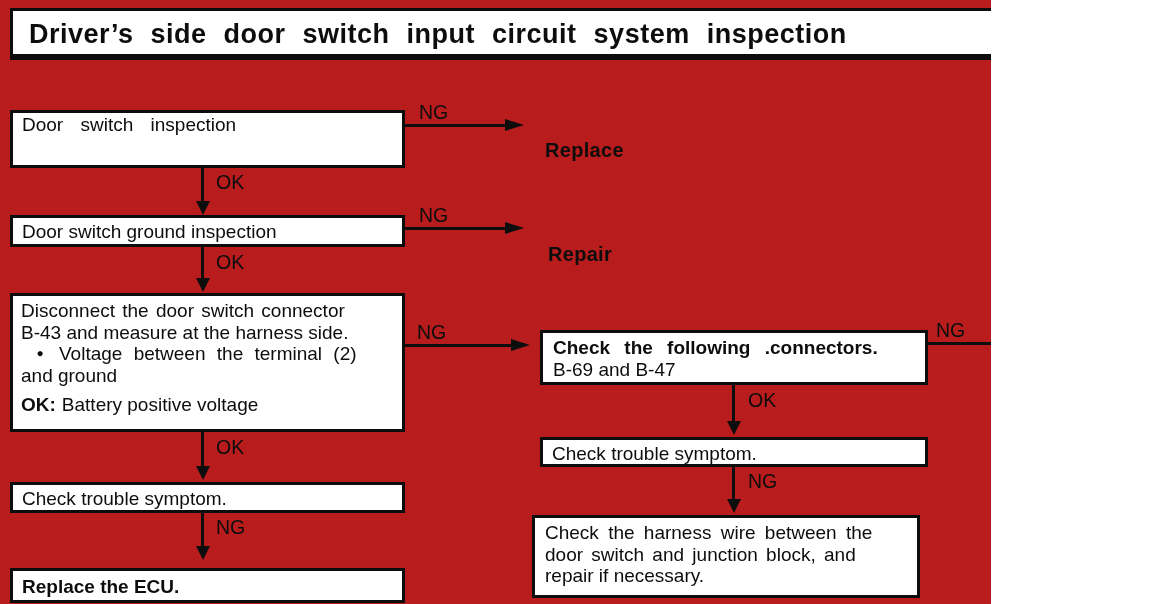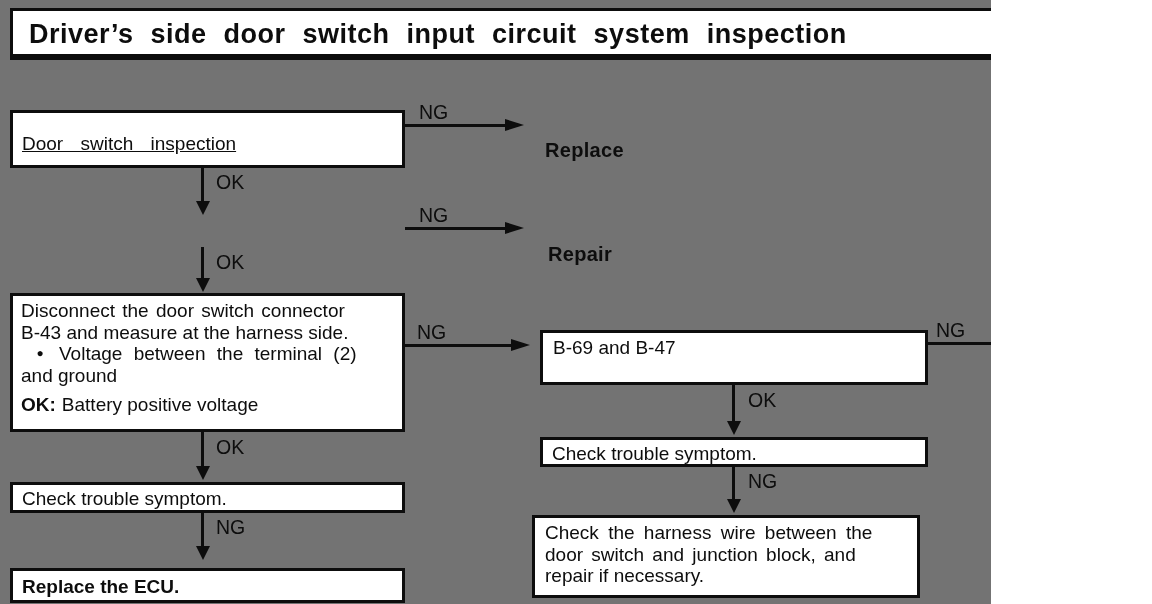--- a/index.html
+++ b/index.html
@@ -1,21 +1,21 @@
 <!DOCTYPE html>
 <html><head>
 <meta charset="utf-8">
 <style>
   * { box-sizing: border-box; margin: 0; padding: 0; }
   html, body { background: #ffffff; }
   .canvas {
     position: relative;
     width: 991px;
     height: 604px;
-    background: #737373;
+    background: #b91c1c;
     color: #0d0d0d;
     font-family: "Liberation Sans", "DejaVu Sans", sans-serif;
     overflow: hidden;
   }
   .titlebox {
     position: absolute;
     left: 10px; top: 8px;
     width: 1127px; height: 52px;
     border: 3px solid #0d0d0d;
     border-bottom-width: 6px;
@@ -72,33 +72,36 @@
 </style>
 </head>
 <body>
 
 <div class="canvas">
 
   <div class="titlebox">
     <span class="title-text">Driver’s side door switch input circuit system inspection</span>
   </div>
 
-  <div class="fbox" style="left:10px; top:110px; width:395px; height:58px; padding:20px 6px 0 9px;text-decoration:underline;">
+  <div class="fbox" style="left:10px; top:110px; width:395px; height:58px; padding:1px 6px 0 9px;">
     <div class="ws-wide">Door switch inspection</div>
   </div>
 
   <span class="lbl" style="left:419px; top:102px;">NG</span>
   <div class="hline" style="left:405px; top:124px; width:102px;"></div>
   <div class="ah-r" style="left:505px; top:119px;"></div>
   <span class="res" style="left:545px; top:114px;">Replace</span>
 
   <div class="vline" style="left:201px; top:168px; height:34px;"></div>
   <div class="ah-d" style="left:196px; top:201px;"></div>
   <span class="lbl" style="left:216px; top:172px;">OK</span>
 
+  <div class="fbox" style="left:10px; top:215px; width:395px; height:32px; padding:3px 6px 0 9px;">
+    <div>Door switch ground inspection</div>
+  </div>
 
   <span class="lbl" style="left:419px; top:205px;">NG</span>
   <div class="hline" style="left:405px; top:227px; width:102px;"></div>
   <div class="ah-r" style="left:505px; top:222px;"></div>
   <span class="res" style="left:548px; top:218px;">Repair</span>
 
   <div class="vline" style="left:201px; top:247px; height:32px;"></div>
   <div class="ah-d" style="left:196px; top:278px;"></div>
   <span class="lbl" style="left:216px; top:252px;">OK</span>
 
@@ -113,20 +116,21 @@
     <div class="okline">
       <span class="pre">OK:</span><span>Battery positive voltage</span>
     </div>
   </div>
 
   <span class="lbl" style="left:417px; top:322px;">NG</span>
   <div class="hline" style="left:405px; top:344px; width:108px;"></div>
   <div class="ah-r" style="left:511px; top:339px;"></div>
 
   <div class="fbox" style="left:540px; top:330px; width:388px; height:55px; padding:4px 8px 0 10px;">
+    <div class="bold ws-9">Check the following .connectors.</div>
     <div>B-69 and B-47</div>
   </div>
 
   <span class="lbl" style="left:936px; top:320px;">NG</span>
   <div class="hline" style="left:928px; top:342px; width:103px;"></div>
   <div class="ah-r" style="left:1029px; top:337px;"></div>
   <span class="res" style="left:1062px; top:333px;">Repair</span>
 
   <div class="vline" style="left:732px; top:385px; height:37px;"></div>
   <div class="ah-d" style="left:727px; top:421px;"></div>

